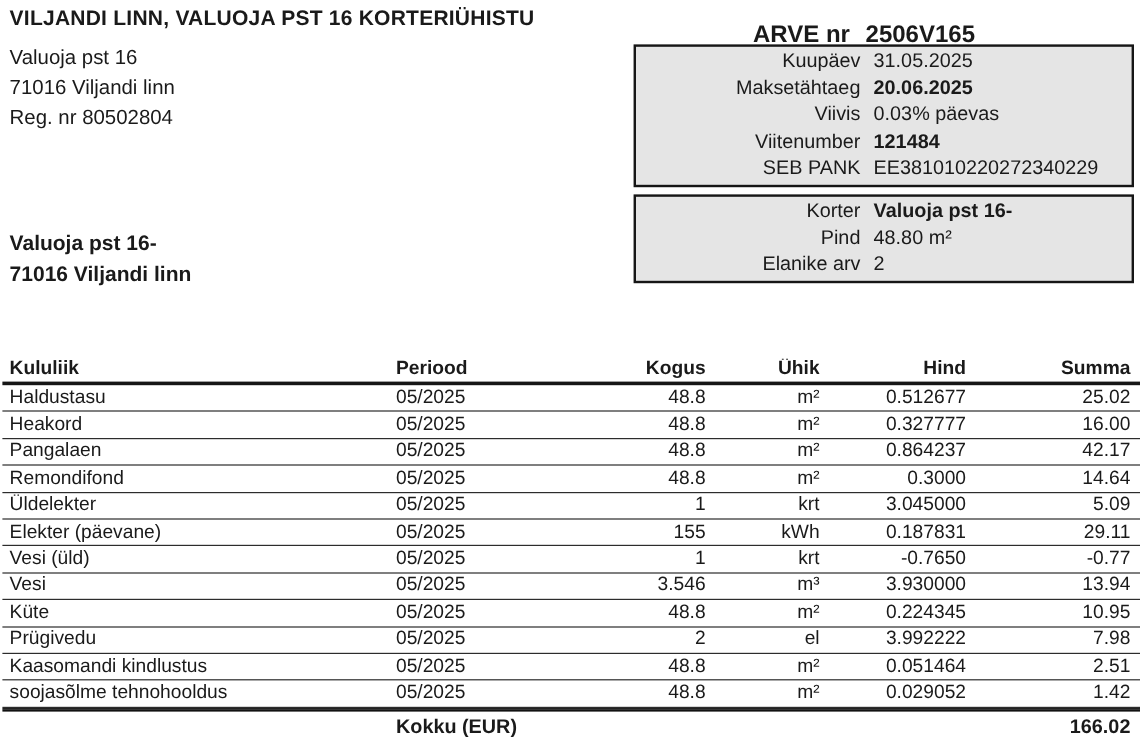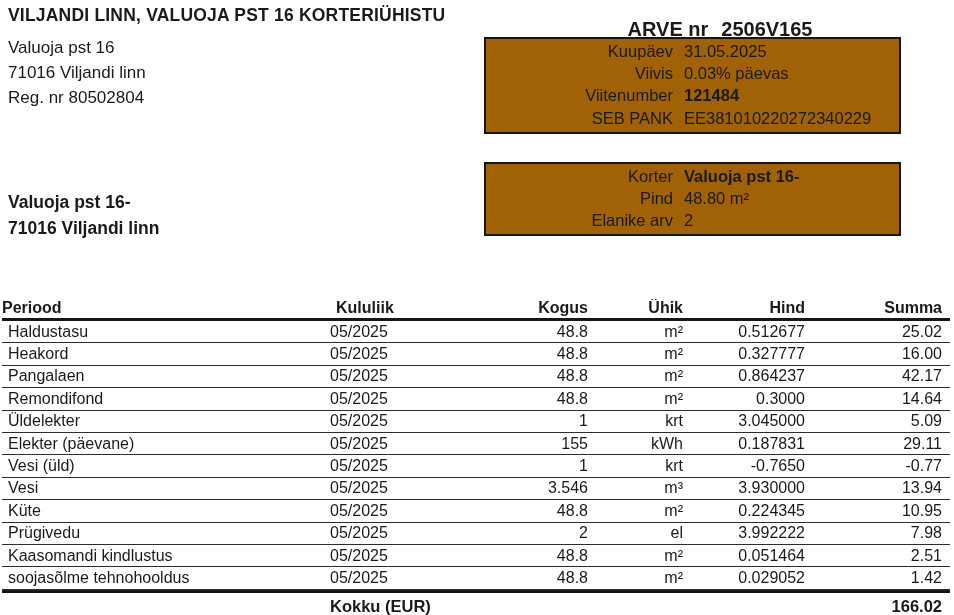--- a/index.html
+++ b/index.html
@@ -16,21 +16,21 @@
   .issuer { position: absolute; left: 8px; top: 5px; }
   .issuer-name { font-weight: bold; font-size: 17.5px; letter-spacing: 0.2px; margin-bottom: 9px; white-space: nowrap; }
   .issuer-line { font-size: 17px; line-height: 25px; white-space: nowrap; }
 
   
   .arve-heading { position: absolute; left: 512px; top: 18px; width: 416px; text-align: center;
                   font-size: 20px; font-weight: bold; white-space: nowrap; }
   .arve-heading .num { margin-left: 13px; }
 
   
-  .box { position: absolute; left: 484px; width: 417px; border: 2px solid #161616; background: #a16207; padding: 1px 0 2px 0; }
+  .box { position: absolute; left: 528px; width: 417px; border: 2px solid #161616; background: #e5e5e5; padding: 1px 0 2px 0; }
   .box-details { top: 37px; }
   .box-apartment { top: 162px; }
   .brow { display: flex; height: 22.4px; align-items: center; font-size: 16.5px; }
   .blabel { width: 187px; text-align: right; flex: none; white-space: nowrap; }
   .bvalue { margin-left: 11px; white-space: nowrap; }
   .bold { font-weight: bold; }
 
   
   .recipient { position: absolute; left: 8px; top: 189px; font-weight: bold; font-size: 17.5px; line-height: 26px; }
 
@@ -64,20 +64,24 @@
   <div class="arve-heading">
     <span>ARVE nr</span><span class="num">2506V165</span>
   </div>
 
   <div class="box box-details" id="details-box">
       <div class="brow">
         <div class="blabel">Kuupäev</div>
         <div class="bvalue">31.05.2025</div>
       </div>
       <div class="brow">
+        <div class="blabel">Maksetähtaeg</div>
+        <div class="bvalue bold">20.06.2025</div>
+      </div>
+      <div class="brow">
         <div class="blabel">Viivis</div>
         <div class="bvalue">0.03% päevas</div>
       </div>
       <div class="brow">
         <div class="blabel">Viitenumber</div>
         <div class="bvalue bold">121484</div>
       </div>
       <div class="brow">
         <div class="blabel">SEB PANK</div>
         <div class="bvalue">EE381010220272340229</div>
@@ -99,22 +103,22 @@
       </div>
     </div>
 
   <div class="recipient">
     <div>Valuoja pst 16-</div>
     <div>71016 Viljandi linn</div>
   </div>
 
   <div class="charges">
     <div class="trow thead-row" id="thead-row">
+        <div class="cell col-1">Kululiik</div>
         <div class="cell col-2">Periood</div>
-        <div class="cell col-1">Kululiik</div>
         <div class="cell col-3">Kogus</div>
         <div class="cell col-4">Ühik</div>
         <div class="cell col-5">Hind</div>
         <div class="cell col-6">Summa</div>
       </div>
     <div id="tbody">
         <div class="trow drow">
           <div class="cell col-1">Haldustasu</div>
           <div class="cell col-2">05/2025</div>
           <div class="cell col-3">48.8</div>

